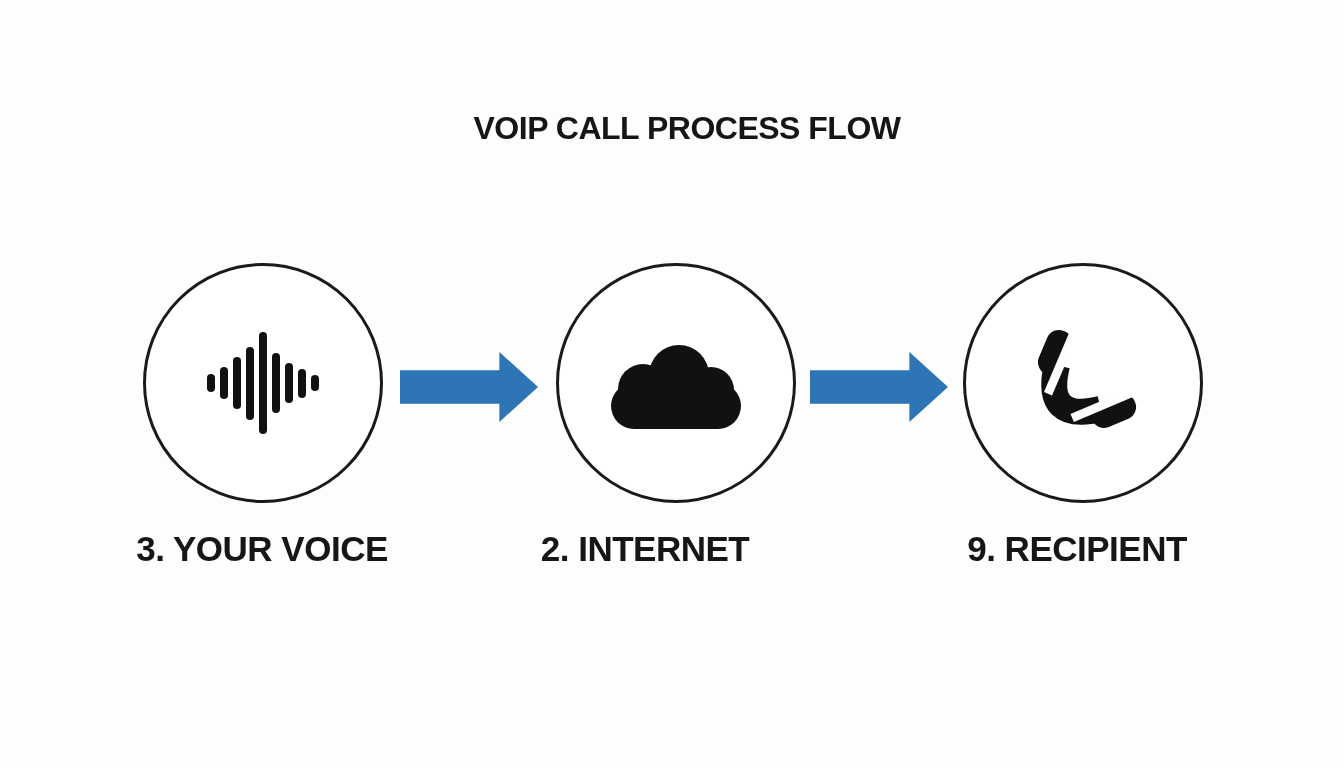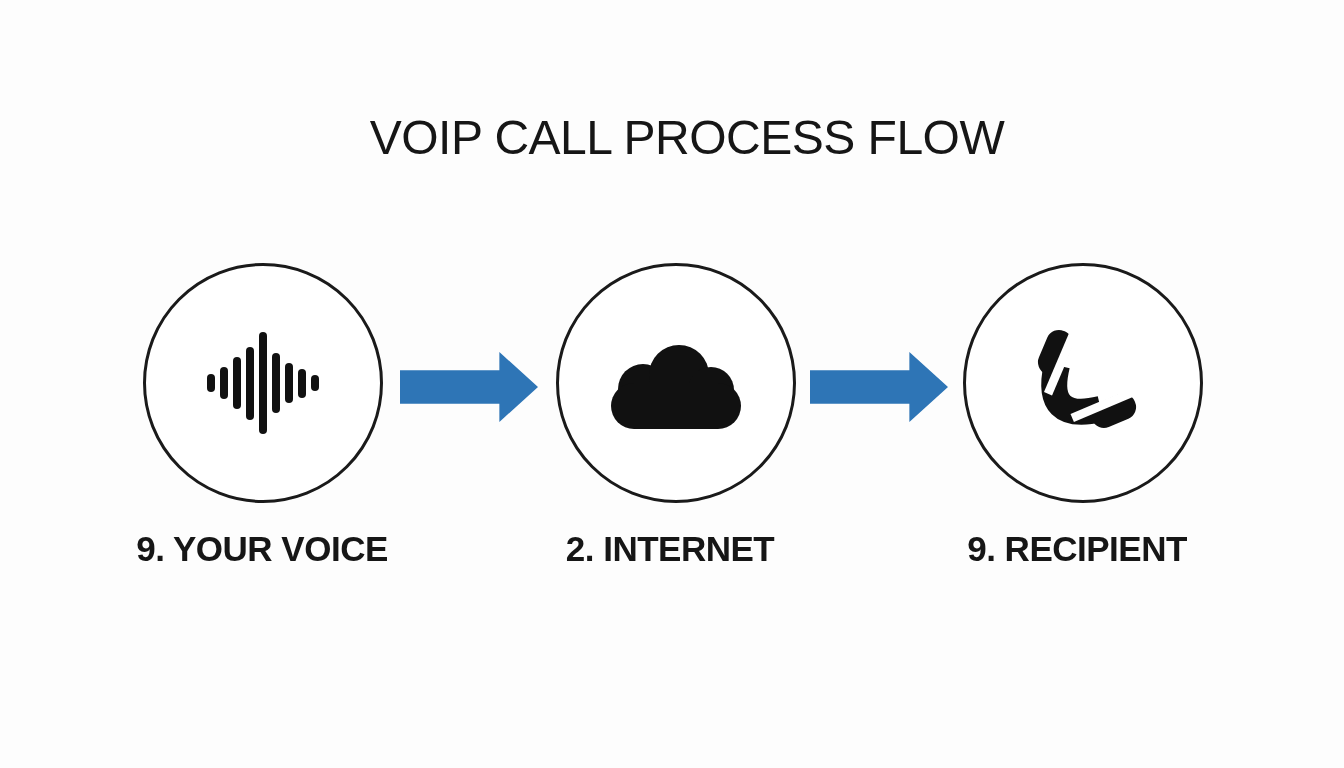--- a/index.html
+++ b/index.html
@@ -7,21 +7,21 @@
   }
   html,body{margin:0;padding:0;}
   body{
     width:1344px;height:768px;position:relative;overflow:hidden;
     background:var(--bg);
     font-family:"Liberation Sans", sans-serif;
   }
   .title{
     position:absolute;top:110px;left:0;width:100%;box-sizing:border-box;
     padding-left:30px;margin:0;text-align:center;
-    font-size:48px;font-weight:400;letter-spacing:-0.5px;color:var(--text);
+    font-size:32px;font-weight:700;letter-spacing:-0.5px;color:var(--text);
     white-space:nowrap;
   }
   .circle{
     position:absolute;width:234px;height:234px;background:#ffffff;
     border:3px solid var(--border);border-radius:50%;
     display:flex;align-items:center;justify-content:center;
   }
   .c1{left:143px;top:263px}
   .c2{left:556px;top:263px}
   .c3{left:963px;top:263px}
@@ -32,21 +32,21 @@
     position:absolute;width:138px;height:70px;background:var(--arrow);
     clip-path:polygon(0 26%,72% 26%,72% 0,100% 50%,72% 100%,72% 74%,0 74%);
   }
   .a1{left:400px;top:352px}
   .a2{left:810px;top:352px}
   .label{
     position:absolute;width:340px;text-align:center;white-space:nowrap;
     font-size:35px;font-weight:700;letter-spacing:-0.5px;color:var(--text);
   }
   .l1{left:92px;top:529px}
-  .l2{left:500px;top:529px}
+  .l2{left:475px;top:529px}
   .l3{left:907px;top:529px}
 </style>
 </head>
 <body>
 
 <div class="page">
 
   <h1 class="title">VOIP CALL PROCESS FLOW</h1>
 
   <div class="circle c1">
@@ -83,17 +83,17 @@
       <g transform="translate(61 71) rotate(45) translate(-60 -47)">
         <path d="M 28 46 Q 60 98 92 46" fill="none" stroke="currentColor" stroke-width="27"></path>
         <rect x="4" y="14" width="27" height="48" rx="13" fill="currentColor" transform="rotate(-22 17.5 38)"></rect>
         <rect x="89" y="14" width="27" height="48" rx="13" fill="currentColor" transform="rotate(22 102.5 38)"></rect>
         <rect x="24" y="2" width="9" height="74" fill="#ffffff" transform="rotate(-22 28.5 39)"></rect>
         <rect x="87" y="2" width="9" height="74" fill="#ffffff" transform="rotate(22 91.5 39)"></rect>
       </g>
     </svg>
   </div>
 
-  <div class="label l1">9. YOUR VOICE</div>
+  <div class="label l1">3. YOUR VOICE</div>
   <div class="label l2">2. INTERNET</div>
   <div class="label l3">9. RECIPIENT</div>
 
 </div>
 
 </body></html>

